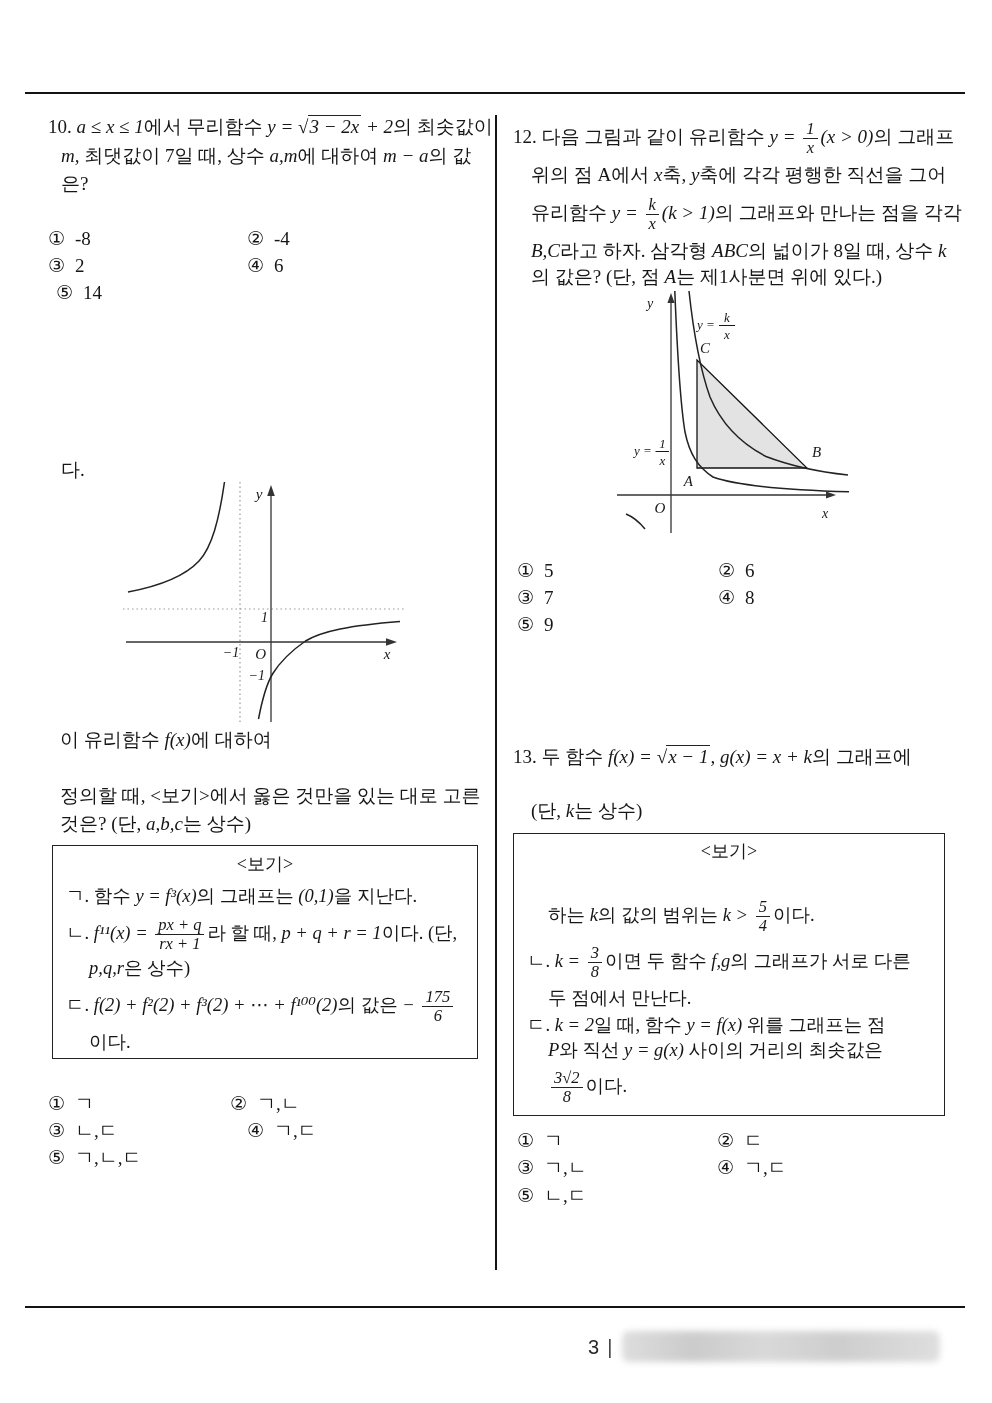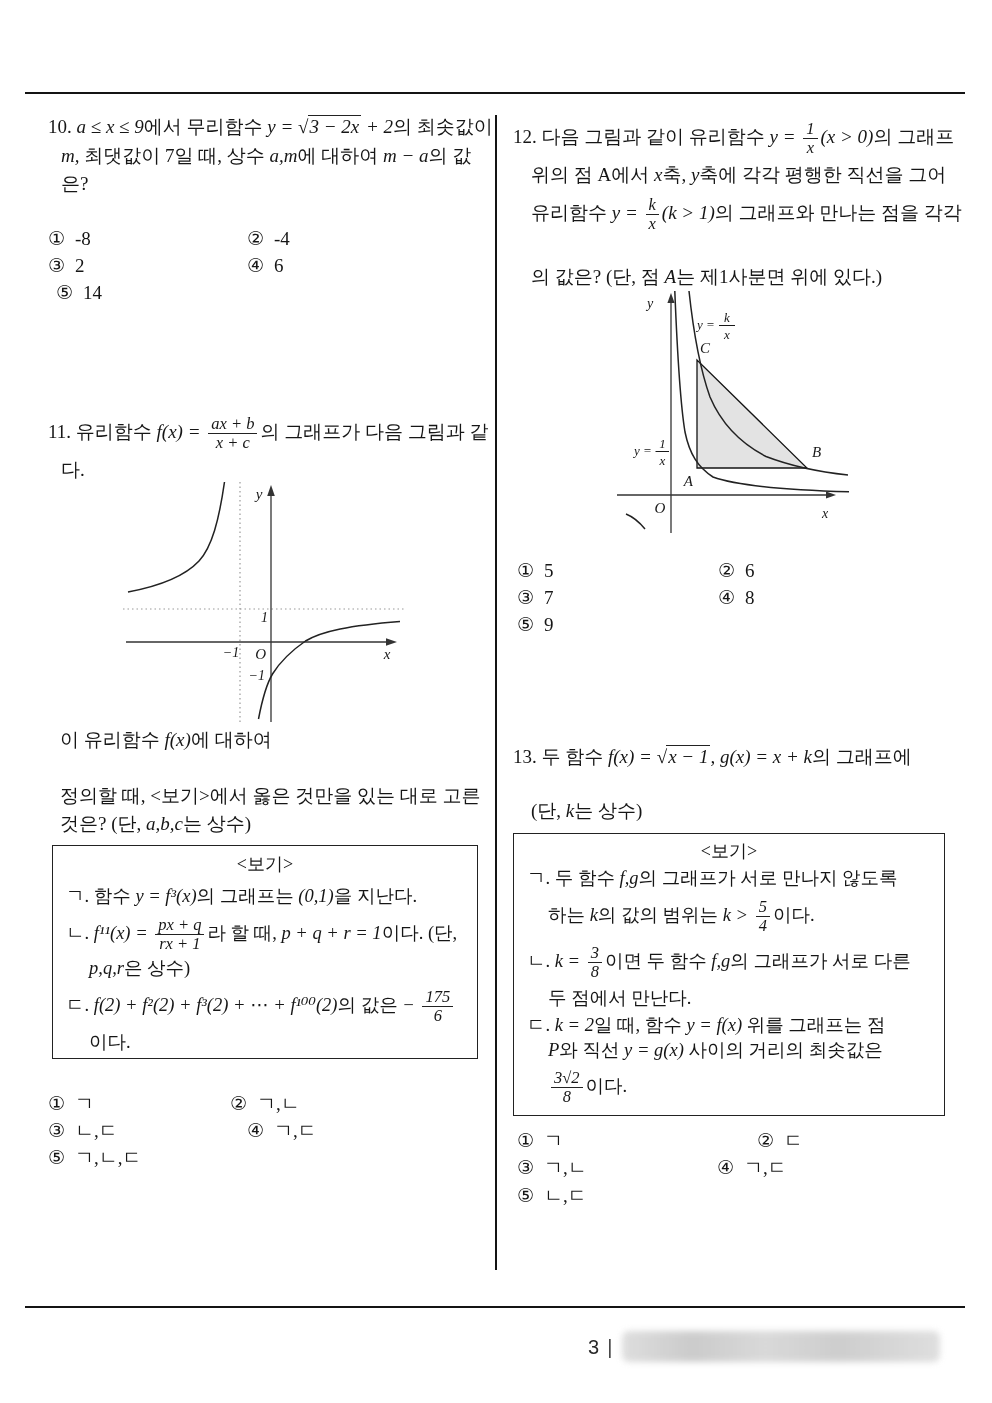--- a/index.html
+++ b/index.html
@@ -34,31 +34,30 @@
 </style>
 </head>
 <body>
 
 <div class="page">
 
   <div class="hr" style="left:25px;top:92px;width:940px"></div>
   <div class="vr" style="left:495px;top:115px;height:1155px"></div>
   <div class="hr" style="left:25px;top:1306px;width:940px"></div>
 
-  <div class="ln" style="left:48px;top:112px;line-height:30px"><span class="k">10.</span><span class="m"> a ≤ x ≤ 9</span><span class="k">에서 무리함수 </span><span class="m">y = </span><span class="sqrt m"><span class="rad">√</span><span class="ov">3 − 2x</span></span><span class="m"> + 2</span><span class="k">의 최솟값이</span></div>
+  <div class="ln" style="left:48px;top:112px;line-height:30px"><span class="k">10.</span><span class="m"> a ≤ x ≤ 1</span><span class="k">에서 무리함수 </span><span class="m">y = </span><span class="sqrt m"><span class="rad">√</span><span class="ov">3 − 2x</span></span><span class="m"> + 2</span><span class="k">의 최솟값이</span></div>
   <div class="ln" style="left:61px;top:142px"><span class="m">m,</span><span class="k"> 최댓값이 7일 때, 상수 </span><span class="m">a,m</span><span class="k">에 대하여 </span><span class="m">m − a</span><span class="k">의 값</span></div>
   <div class="ln" style="left:61px;top:170px">은?</div>
 
   <span class="choice" style="left:48px;top:226px"><span class="cn">①</span><span>-8</span></span>
   <span class="choice" style="left:247px;top:226px"><span class="cn">②</span><span>-4</span></span>
   <span class="choice" style="left:48px;top:253px"><span class="cn">③</span><span>2</span></span>
   <span class="choice" style="left:247px;top:253px"><span class="cn">④</span><span>6</span></span>
   <span class="choice" style="left:56px;top:280px"><span class="cn">⑤</span><span>14</span></span>
 
-  <div class="ln" style="left:48px;top:406px;line-height:52px"><span class="k">11.</span><span class="k"> 유리함수 </span><span class="m">f(x) = </span><span class="frac m"><span class="fn">ax + b</span><span class="fd">x + c</span></span><span class="k">의 그래프가 다음 그림과 같</span></div>
   <div class="ln" style="left:61px;top:456px">다.</div>
 
   <svg class="g" style="left:98px;top:482px" width="335" height="240" viewBox="0 0 335 240">
     <path class="dot" d="M142 0 V240"></path>
     <path class="dot" d="M25 127 H306"></path>
     <path class="ax" d="M28 160 H296"></path>
     <polygon class="ah" points="299,160 288,156.2 288,163.8"></polygon>
     <path class="ax" d="M173 8 V240"></path>
     <polygon class="ah" points="173,3 169.2,14 176.8,14"></polygon>
     <path class="cv" d="M30 110 C62 104 86 95 101 79 C114 65 121 38 126.5 0"></path>
@@ -86,20 +85,21 @@
 
   <span class="choice" style="left:48px;top:1091px"><span class="cn">①</span><span>ㄱ</span></span>
   <span class="choice" style="left:230px;top:1091px"><span class="cn">②</span><span>ㄱ,ㄴ</span></span>
   <span class="choice" style="left:48px;top:1118px"><span class="cn">③</span><span>ㄴ,ㄷ</span></span>
   <span class="choice" style="left:247px;top:1118px"><span class="cn">④</span><span>ㄱ,ㄷ</span></span>
   <span class="choice" style="left:48px;top:1145px"><span class="cn">⑤</span><span>ㄱ,ㄴ,ㄷ</span></span>
 
   <div class="ln" style="left:513px;top:112px;line-height:50px"><span class="k">12.</span><span class="k"> 다음 그림과 같이 유리함수 </span><span class="m">y = </span><span class="frac m"><span class="fn">1</span><span class="fd">x</span></span><span class="m">(x &gt; 0)</span><span class="k">의 그래프</span></div>
   <div class="ln" style="left:531px;top:161px"><span class="k">위의 점 A에서 </span><span class="m">x</span><span class="k">축, </span><span class="m">y</span><span class="k">축에 각각 평행한 직선을 그어</span></div>
   <div class="ln" style="left:531px;top:188px;line-height:50px"><span class="k">유리함수 </span><span class="m">y = </span><span class="frac m"><span class="fn">k</span><span class="fd">x</span></span><span class="m">(k &gt; 1)</span><span class="k">의 그래프와 만나는 점을 각각</span></div>
+  <div class="ln" style="left:531px;top:237px"><span class="m">B,C</span><span class="k">라고 하자. 삼각형 </span><span class="m">ABC</span><span class="k">의 넓이가 8일 때, 상수 </span><span class="m">k</span></div>
   <div class="ln" style="left:531px;top:263px"><span class="k">의 값은? (단, 점 </span><span class="m">A</span><span class="k">는 제1사분면 위에 있다.)</span></div>
 
   <svg class="g" style="left:600px;top:291px" width="255" height="250" viewBox="0 0 255 250">
     <polygon points="97,177 97,69 207,177" fill="#e3e3e3" stroke="#141414" stroke-width="1.3"></polygon>
     <path class="cv" d="M74.8 0 C77 55 79.5 108 85 141 C89.5 163 98 176.5 113 186 C136 194.5 190 199 249 200.8"></path>
     <path class="cv" d="M89 0 C93.5 42 100 78 110 106 C121.5 133 141 152.5 166 165.5 C192 175.5 220 181 248 184"></path>
     <path class="cv" d="M26 223 Q36 227 45 238"></path>
     <path class="ax" d="M17 204 H231"></path>
     <polygon class="ah" points="236,204 226,200.4 226,207.6"></polygon>
     <path class="ax" d="M71 7 V242"></path>
@@ -124,31 +124,30 @@
   <span class="choice" style="left:718px;top:558px"><span class="cn">②</span><span>6</span></span>
   <span class="choice" style="left:517px;top:585px"><span class="cn">③</span><span>7</span></span>
   <span class="choice" style="left:718px;top:585px"><span class="cn">④</span><span>8</span></span>
   <span class="choice" style="left:517px;top:612px"><span class="cn">⑤</span><span>9</span></span>
 
   <div class="ln" style="left:513px;top:742px;line-height:30px"><span class="k">13.</span><span class="k"> 두 함수 </span><span class="m">f(x) = </span><span class="sqrt m"><span class="rad">√</span><span class="ov">x − 1</span></span><span class="m">, g(x) = x + k</span><span class="k">의 그래프에</span></div>
   <div class="ln" style="left:531px;top:797px"><span class="k">(단, </span><span class="m">k</span><span class="k">는 상수)</span></div>
 
   <div class="box" style="left:513px;top:833px;width:430px;height:281px">
     <div class="bxt" style="top:5px">&lt;보기&gt;</div>
-    <div class="bln" style="left:13px;top:30px"><span class="k">ㄱ.</span><span class="k"> 두 함수 </span><span class="m">f,g</span><span class="k">의 그래프가 서로 만나지 않도록</span></div>
     <div class="bln" style="left:34px;top:58px;line-height:46px"><span class="k">하는 </span><span class="m">k</span><span class="k">의 값의 범위는 </span><span class="m">k &gt; </span><span class="frac m"><span class="fn">5</span><span class="fd">4</span></span><span class="k">이다.</span></div>
     <div class="bln" style="left:13px;top:104px;line-height:46px"><span class="k">ㄴ.</span><span class="m"> k = </span><span class="frac m"><span class="fn">3</span><span class="fd">8</span></span><span class="k">이면 두 함수 </span><span class="m">f,g</span><span class="k">의 그래프가 서로 다른</span></div>
     <div class="bln" style="left:34px;top:150px">두 점에서 만난다.</div>
     <div class="bln" style="left:13px;top:177px"><span class="k">ㄷ.</span><span class="m"> k = 2</span><span class="k">일 때, 함수 </span><span class="m">y = f(x)</span><span class="k"> 위를 그래프는 점</span></div>
     <div class="bln" style="left:34px;top:202px"><span class="m">P</span><span class="k">와 직선 </span><span class="m">y = g(x)</span><span class="k"> 사이의 거리의 최솟값은</span></div>
     <div class="bln" style="left:34px;top:228px;line-height:48px"><span class="frac m"><span class="fn"><span>3</span><span class="rad">√</span><span class="ov">2</span></span><span class="fd">8</span></span><span class="k">이다.</span></div>
   </div>
 
   <span class="choice" style="left:517px;top:1128px"><span class="cn">①</span><span>ㄱ</span></span>
-  <span class="choice" style="left:757px;top:1128px"><span class="cn">②</span><span>ㄷ</span></span>
+  <span class="choice" style="left:717px;top:1128px"><span class="cn">②</span><span>ㄷ</span></span>
   <span class="choice" style="left:517px;top:1155px"><span class="cn">③</span><span>ㄱ,ㄴ</span></span>
   <span class="choice" style="left:717px;top:1155px"><span class="cn">④</span><span>ㄱ,ㄷ</span></span>
   <span class="choice" style="left:517px;top:1183px"><span class="cn">⑤</span><span>ㄴ,ㄷ</span></span>
 
   <div class="pg" style="left:588px;top:1334px"><span>3</span><span class="sep">|</span></div>
   <div class="redact" style="left:622px;top:1331px;width:318px;height:31px"></div>
 
 </div>
 
 </body></html>

